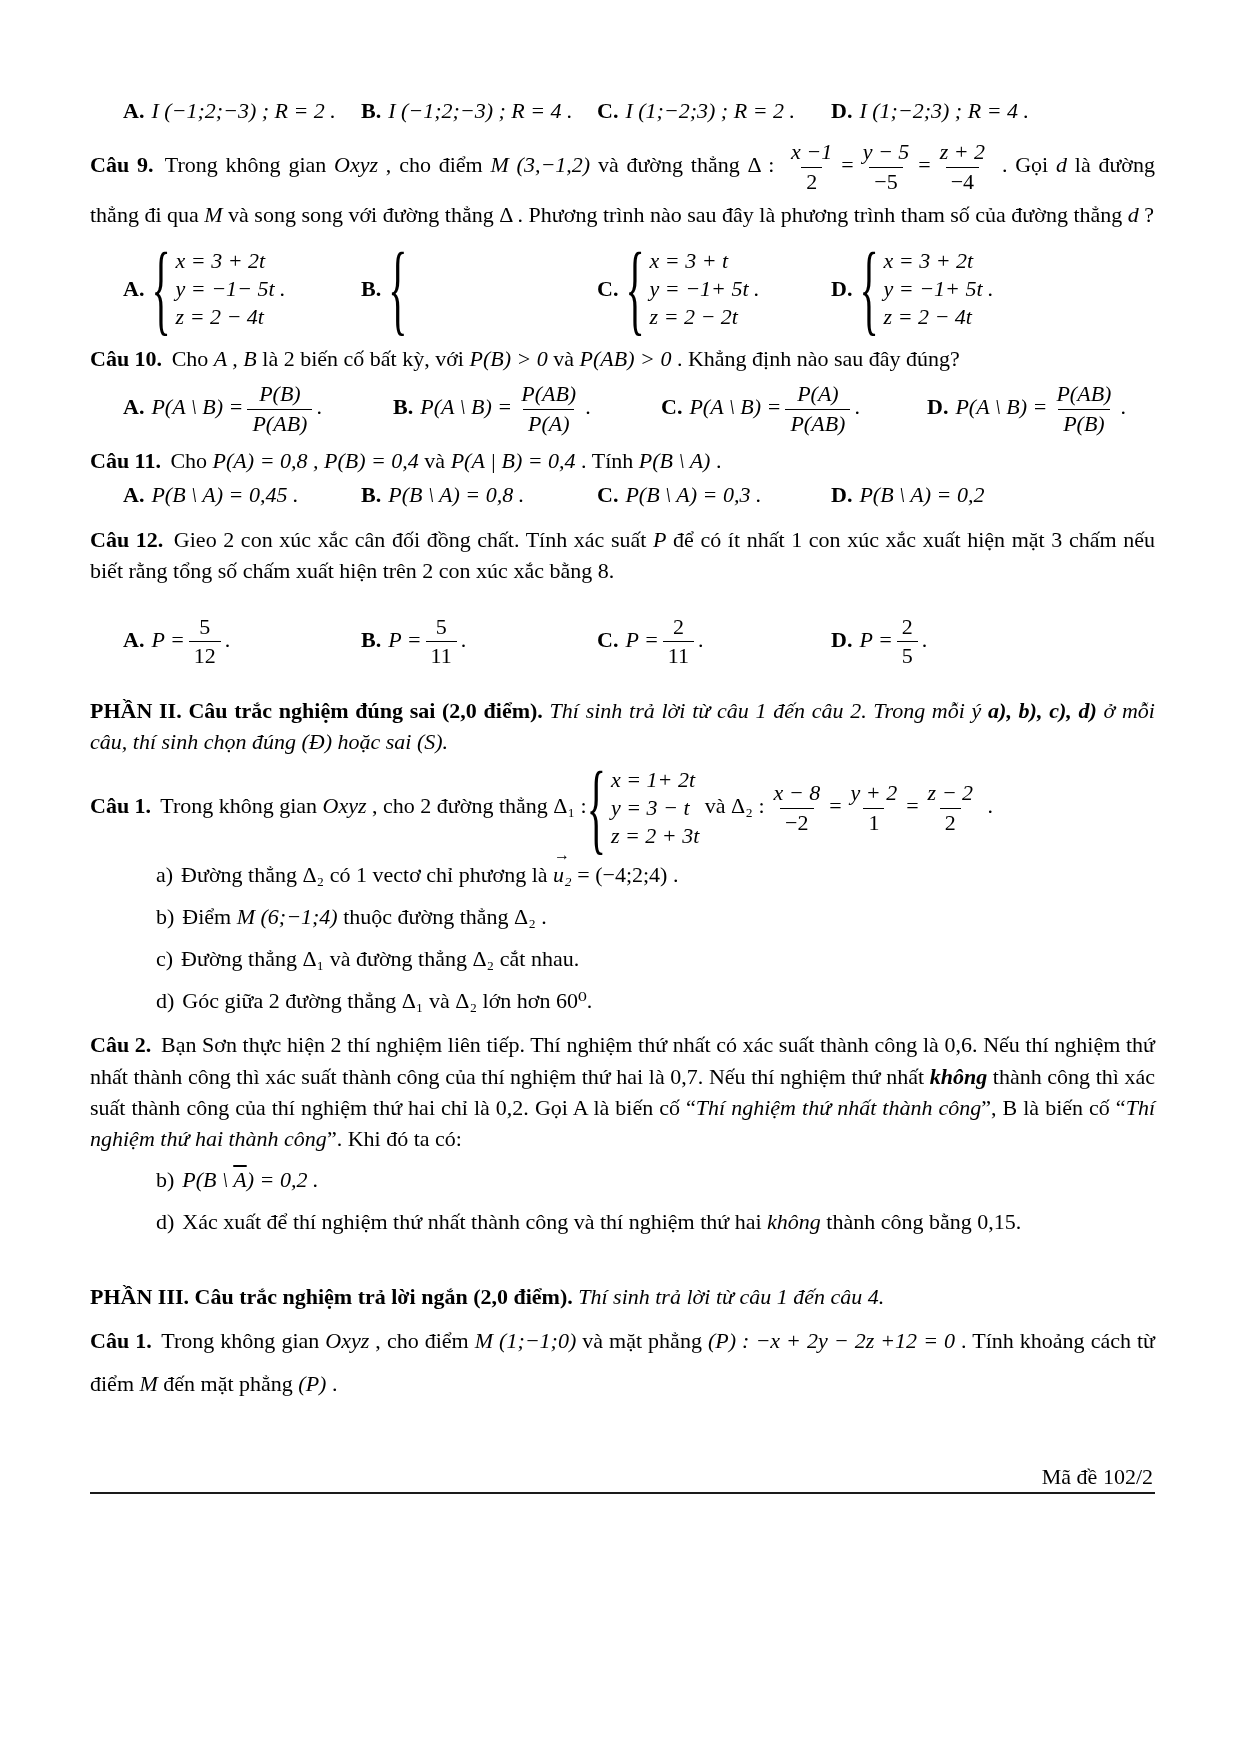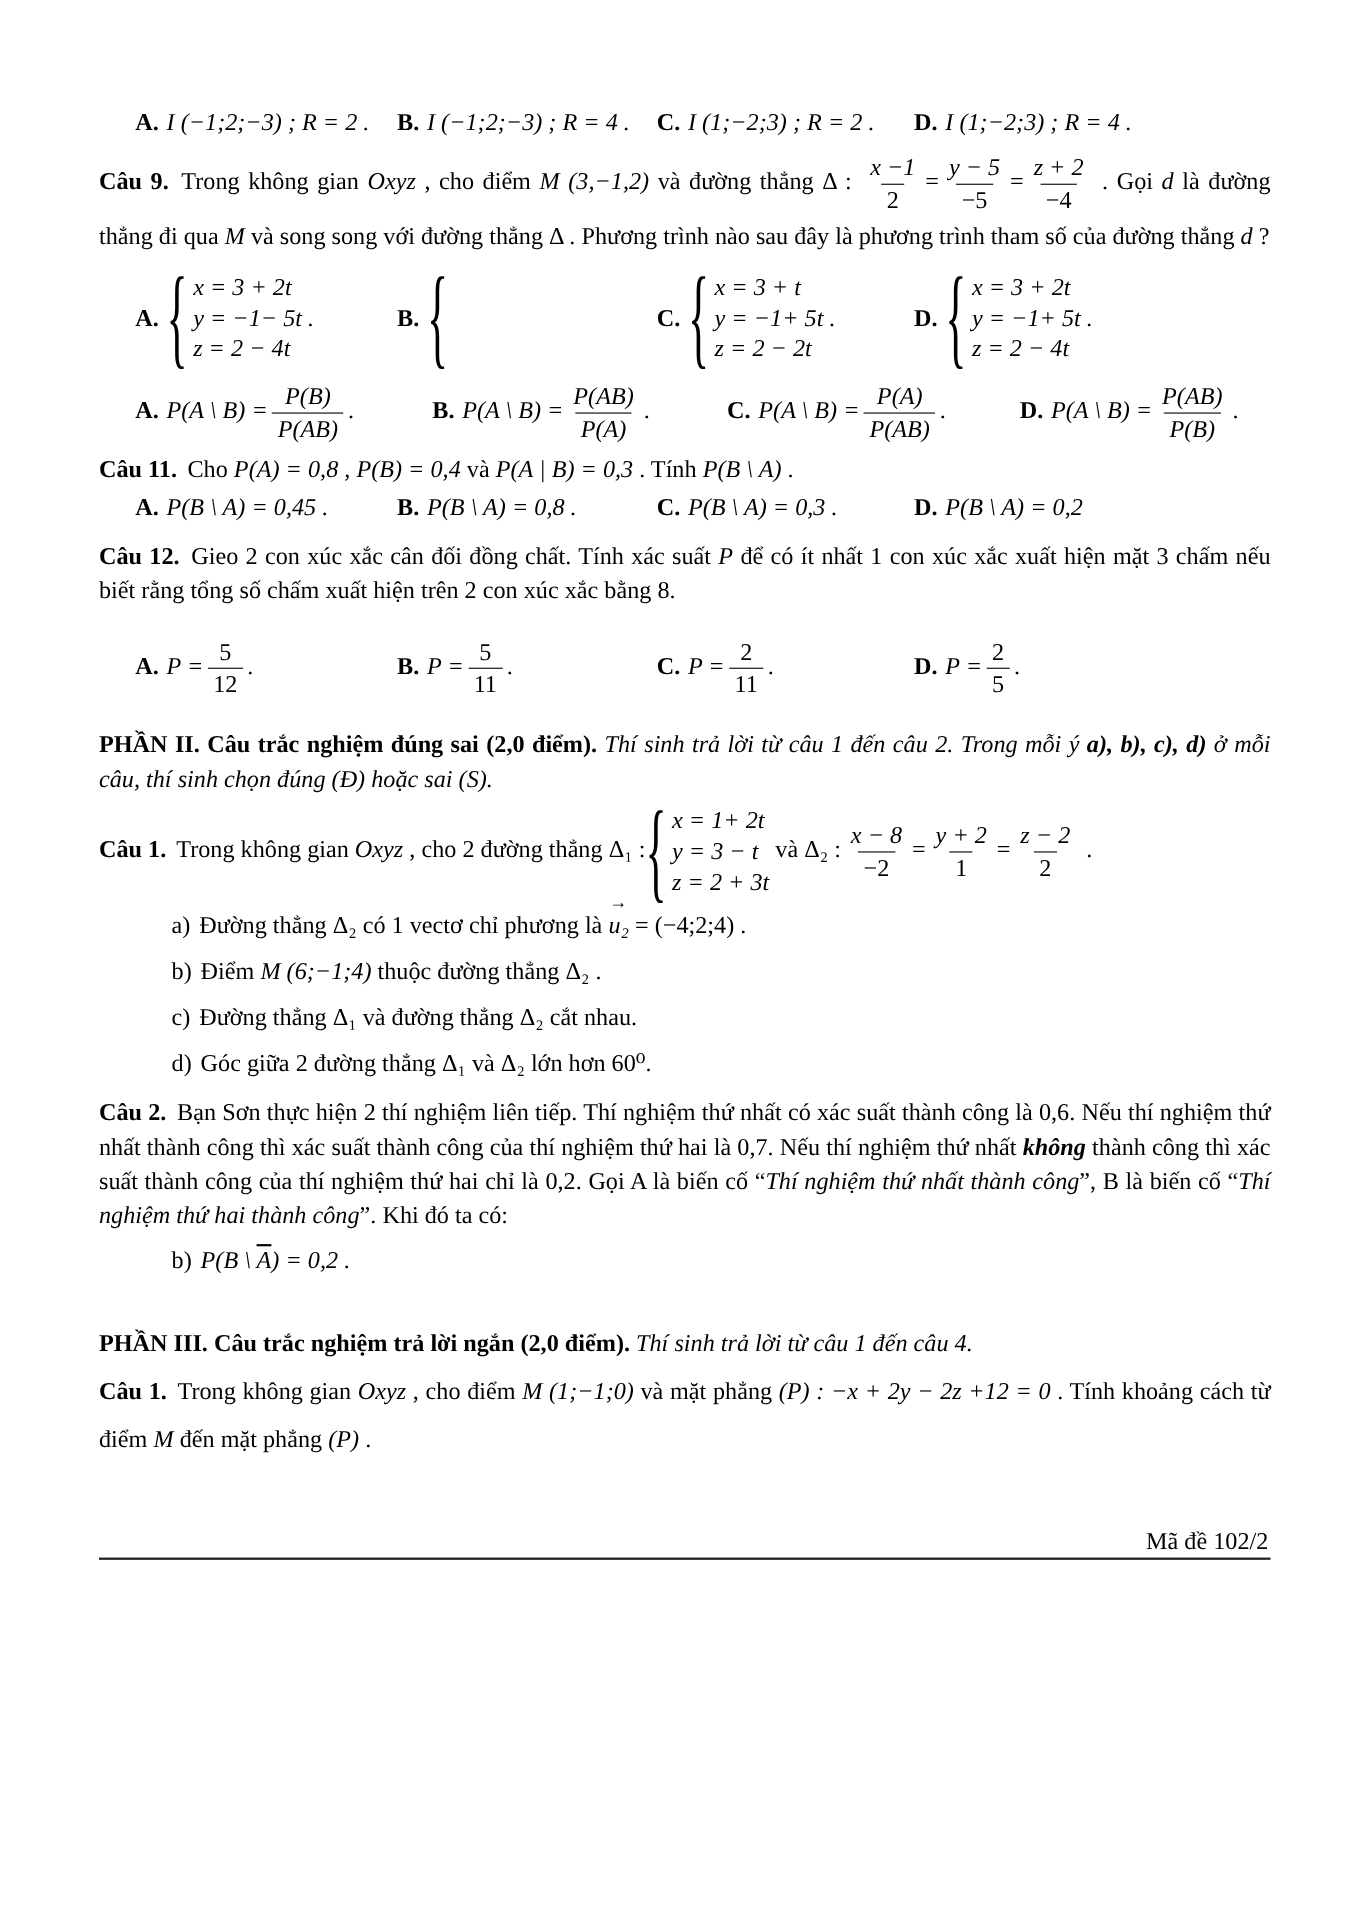--- a/index.html
+++ b/index.html
@@ -133,41 +133,44 @@
           <span class="brace">{</span>
           <span class="eqs i">
             <span>x = 3 + 2t</span>
             <span>y = −1+ 5t .</span>
             <span>z = 2 − 4t</span>
           </span>
         </span>
       </span>
   </div>
 
+  <div class="q-row">
+    <span class="qlabel">Câu 10.</span><span>  Cho </span><span class="i">A ,  B</span><span>  là 2 biến cố bất kỳ, với </span><span class="i">P(B) &gt; 0</span><span> và </span><span class="i">P(AB) &gt; 0</span><span> . Khẳng định nào sau đây đúng?</span>
+  </div>
   <div class="opt-grid optrow-frac">
     <span class="opt"><span class="olabel">A.</span><span class="i">P(A \ B) =</span><span class="frac">
           <span class="fnum i">P(B)</span>
           <span class="fden i">P(AB)</span>
         </span><span>.</span></span>
     <span class="opt"><span class="olabel">B.</span><span class="i">P(A \ B) =</span><span class="frac">
           <span class="fnum i">P(AB)</span>
           <span class="fden i">P(A)</span>
         </span><span>.</span></span>
     <span class="opt"><span class="olabel">C.</span><span class="i">P(A \ B) =</span><span class="frac">
           <span class="fnum i">P(A)</span>
           <span class="fden i">P(AB)</span>
         </span><span>.</span></span>
     <span class="opt"><span class="olabel">D.</span><span class="i">P(A \ B) =</span><span class="frac">
           <span class="fnum i">P(AB)</span>
           <span class="fden i">P(B)</span>
         </span><span>.</span></span>
   </div>
 
   <div>
-    <span class="qlabel">Câu 11.</span><span> Cho </span><span class="i">P(A) = 0,8 ,</span><span>  </span><span class="i">P(B) = 0,4</span><span> và </span><span class="i">P(A | B) = 0,3</span><span> . Tính </span><span class="i">P(B \ A)</span><span> .</span>
+    <span class="qlabel">Câu 11.</span><span> Cho </span><span class="i">P(A) = 0,8 ,</span><span>  </span><span class="i">P(B) = 0,4</span><span> và </span><span class="i">P(A | B) = 0,4</span><span> . Tính </span><span class="i">P(B \ A)</span><span> .</span>
   </div>
   <div class="opt-grid" style="margin-top:8px;">
     <span class="opt"><span class="olabel">A.</span><span class="i">P(B \ A) = 0,45 .</span></span>
     <span class="opt"><span class="olabel">B.</span><span class="i">P(B \ A) = 0,8 .</span></span>
     <span class="opt"><span class="olabel">C.</span><span class="i">P(B \ A) = 0,3 .</span></span>
     <span class="opt"><span class="olabel">D.</span><span class="i">P(B \ A) = 0,2</span></span>
   </div>
 
   <div class="para lh-med" style="margin-top:16px;">
     <span class="qlabel">Câu 12.</span><span>  Gieo 2 con xúc xắc cân đối đồng chất. Tính xác suất </span><span class="i">P</span><span> để có ít nhất 1 con xúc xắc xuất hiện mặt 3 chấm nếu biết rằng tổng số chấm xuất hiện trên 2 con xúc xắc bằng 8.</span>
@@ -221,20 +224,21 @@
     <div class="item"><span class="ilabel">c)</span><span>Đường thẳng Δ₁ và đường thẳng Δ₂ cắt nhau.</span></div>
     <div class="item"><span class="ilabel">d)</span><span>Góc giữa 2 đường thẳng Δ₁ và Δ₂ lớn hơn 60⁰.</span></div>
   </div>
 
   <div class="para lh-med" style="margin-top:12px;">
     <span class="qlabel">Câu 2.</span><span> Bạn Sơn thực hiện 2 thí nghiệm liên tiếp. Thí nghiệm thứ nhất có xác suất thành công là 0,6. Nếu thí nghiệm thứ nhất thành công thì xác suất thành công của thí nghiệm thứ hai là 0,7. Nếu thí nghiệm thứ nhất </span><span class="bi">không</span><span> thành công thì xác suất thành công của thí nghiệm thứ hai chỉ là 0,2. Gọi A là biến cố “</span><span class="i">Thí nghiệm thứ nhất thành công</span><span>”, B là biến cố “</span><span class="i">Thí nghiệm thứ hai thành công</span><span>”. Khi đó ta có:</span>
   </div>
 
   <div class="items">
     <div class="item"><span class="ilabel">b)</span><span class="i">P(B \ </span><span class="i ol">A</span><span class="i">) = 0,2 .</span></div>
+    <div class="item item-hang para"><span class="ilabel">d)</span><span>Xác xuất để thí nghiệm thứ nhất thành công và thí nghiệm thứ hai </span><span class="i">không</span><span> thành công bằng 0,15.</span></div>
   </div>
 
   <div class="section-head" style="margin-top:46px;">
     <span class="b">PHẦN III. Câu trắc nghiệm trả lời ngắn (2,0 điểm).</span><span class="i"> Thí sinh trả lời từ câu 1 đến câu 4.</span>
   </div>
 
   <div class="para" style="margin-top:10px; line-height:1.95;">
     <span class="qlabel">Câu 1.</span><span>  Trong không gian </span><span class="i">Oxyz</span><span> , cho điểm </span><span class="i">M (1;−1;0)</span><span> và mặt phẳng </span><span class="i">(P) : −x + 2y − 2z +12 = 0</span><span> . Tính khoảng cách từ điểm </span><span class="i">M</span><span> đến mặt phẳng </span><span class="i">(P)</span><span> .</span>
   </div>
 

